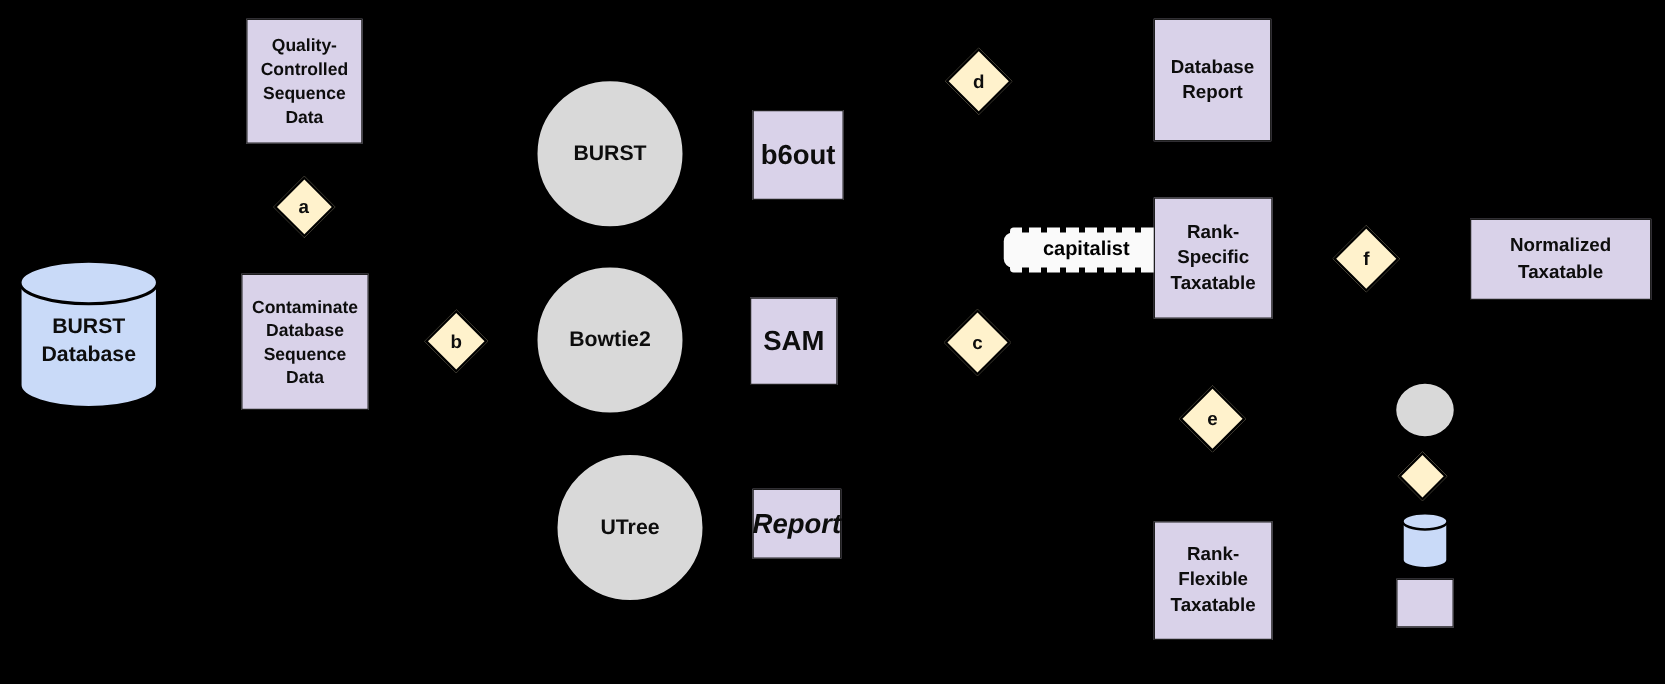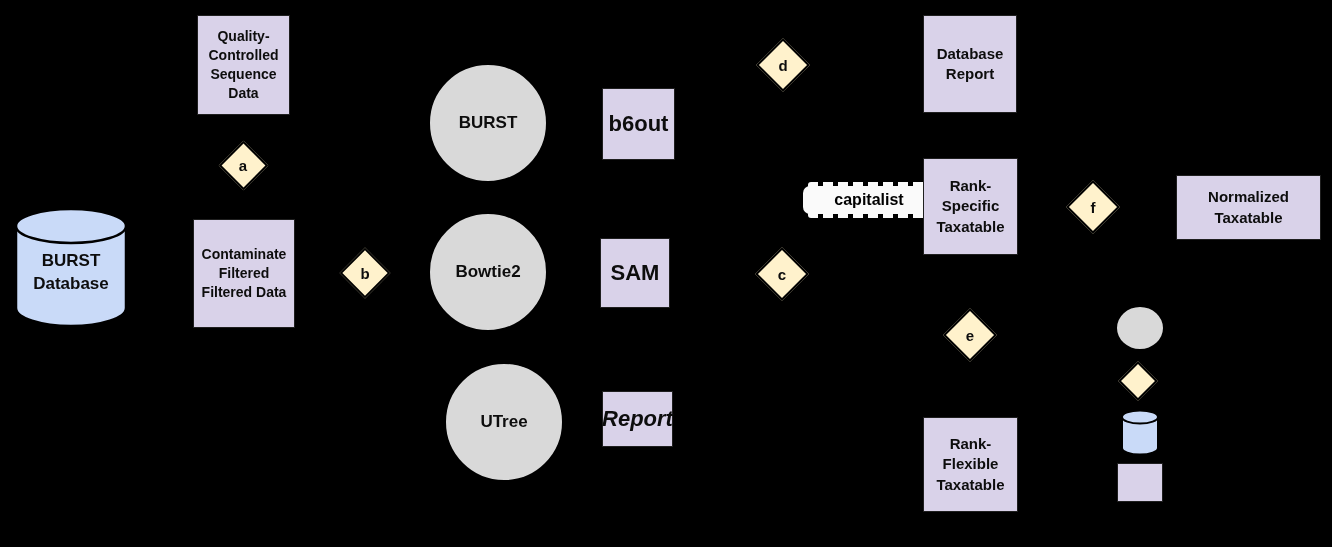--- a/index.html
+++ b/index.html
@@ -95,21 +95,21 @@
   <div class="abs databox fs14" style="left:197px;top:15px;width:93px;height:100px;">
     <span>Quality-Controlled Sequence Data</span>
   </div>
 
   <div class="abs diamond" style="left:217px;top:139px;width:52px;height:52px;">
     <span class="rot" style="width:35px;height:35px;"></span>
     <span class="lbl">a</span>
   </div>
 
   <div class="abs databox fs14" style="left:193px;top:219px;width:102px;height:109px;">
-    <span>Contaminate Filtered Filtered Data</span>
+    <span>Contaminate Database Sequence Data</span>
   </div>
 
   <div class="abs diamond" style="left:338px;top:246px;width:54px;height:54px;">
     <span class="rot" style="width:36px;height:36px;"></span>
     <span class="lbl">b</span>
   </div>
 
   <div class="abs process" style="left:428px;top:63px;width:120px;height:120px;">
     <span>BURST</span>
   </div>

